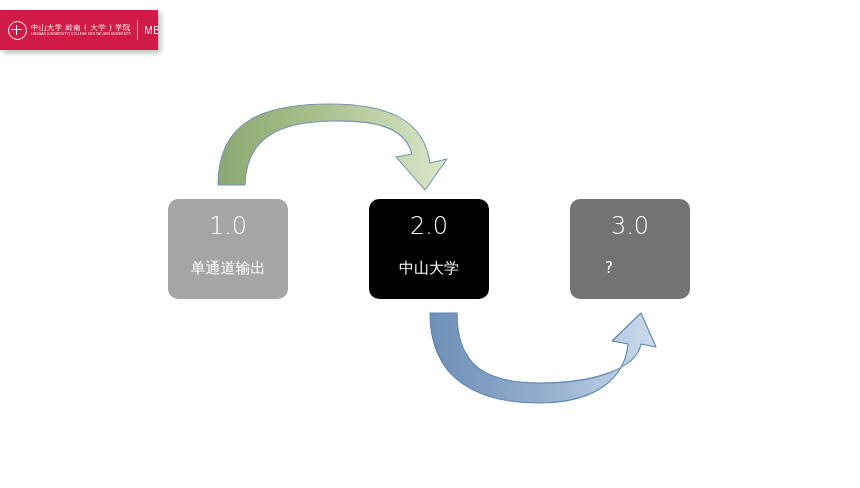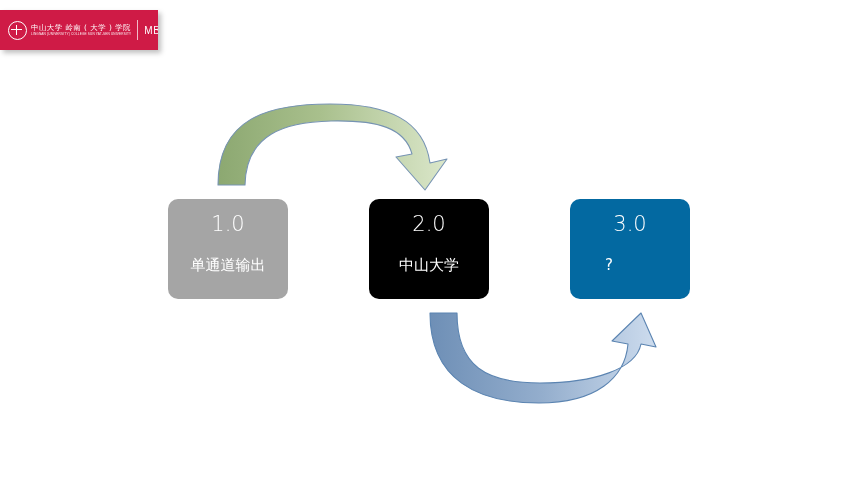--- a/index.html
+++ b/index.html
@@ -100,25 +100,25 @@
     position: absolute;
     width: 120px;
     height: 100px;
     border-radius: 10px;
     color: #ffffff;
     box-sizing: border-box;
     padding-top: 14px;
   }
   #stage-box-1 { left: 168px; top: 199px; background: #a5a5a5; }
   #stage-box-2 { left: 369px; top: 199px; background: #000000; }
-  #stage-box-3 { left: 570px; top: 199px; background: #0369a1; }
+  #stage-box-3 { left: 570px; top: 199px; background: #737373; }
 
   .stage-version {
     text-align: center;
-    font-size: 21px;
+    font-size: 24px;
     line-height: 1.1;
     font-family: "DejaVu Sans", sans-serif;
     font-weight: 300;
   }
   .stage-label {
     text-align: center;
     font-size: 15px;
     margin-top: 20px;
     font-family: "DejaVu Sans", sans-serif;
   }

